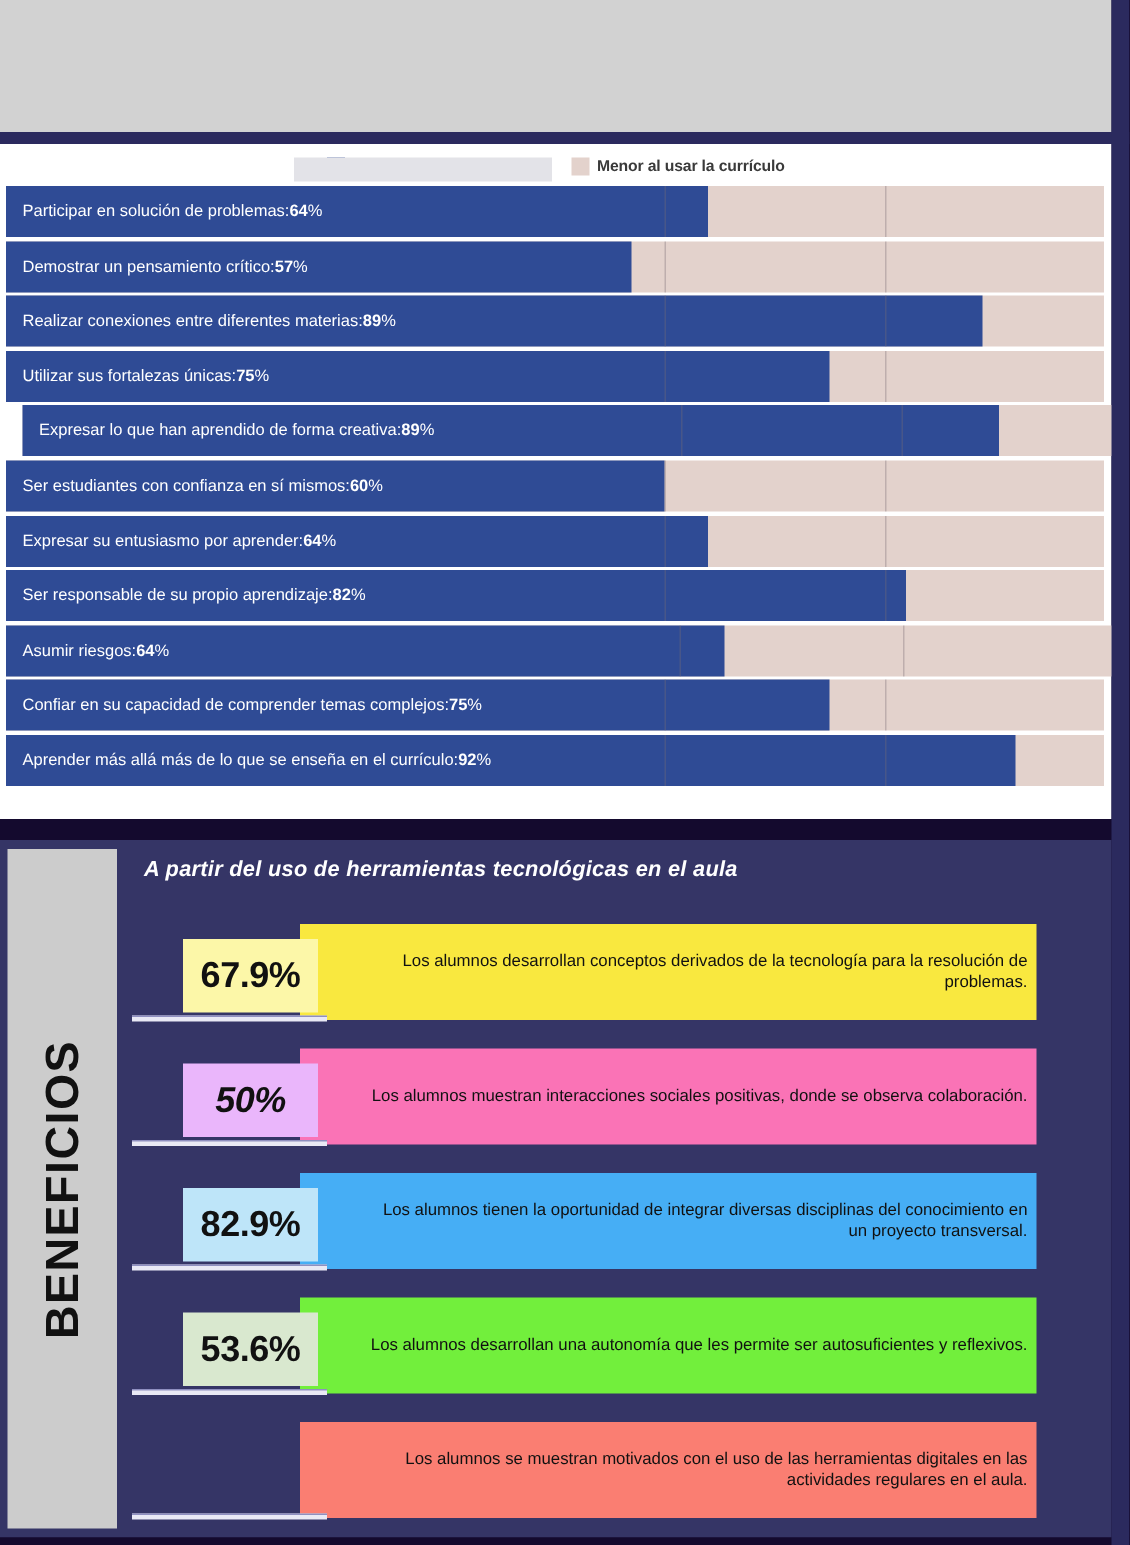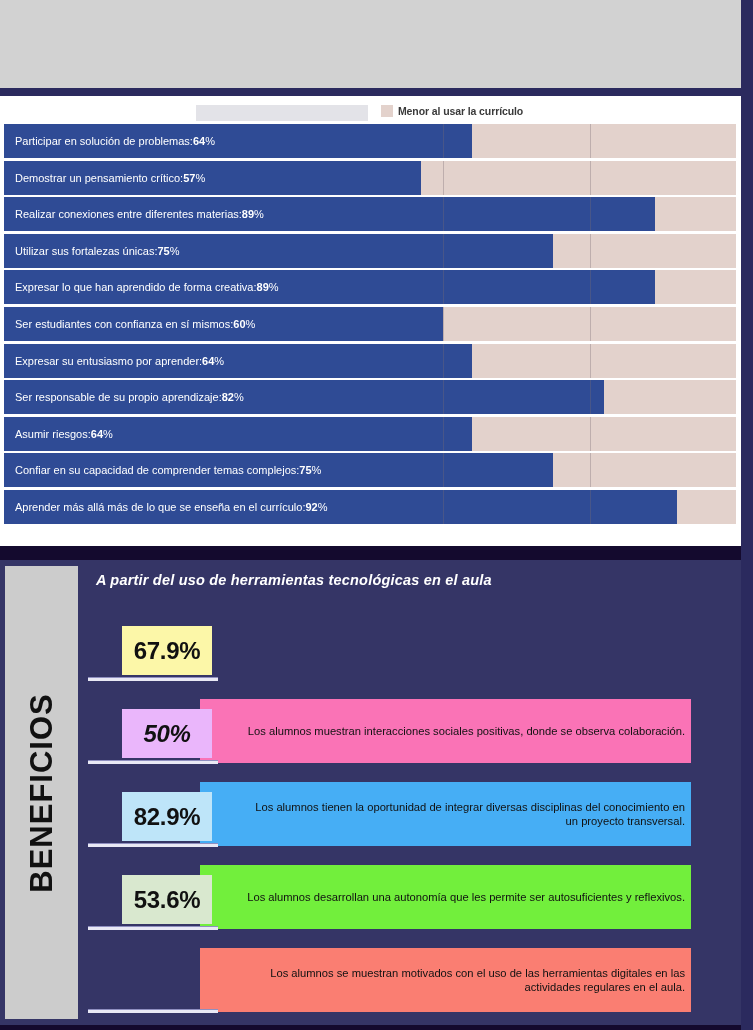--- a/index.html
+++ b/index.html
@@ -171,21 +171,21 @@
       <div class="row" style="background: rgb(227, 210, 204);">
         <div class="fill" style="width: 75%; background: rgb(47, 75, 149);"></div>
         <div class="gridline" style="left: 60%;"></div>
         <div class="gridline" style="left: 80%;"></div>
         <div class="rowlabel">
           <span>Utilizar sus fortalezas únicas: </span>
           <b>75</b>
           <span>%</span>
         </div>
       </div>
-      <div class="row" style="background: rgb(227, 210, 204);">
+      <div class="row" style="background: rgb(227, 210, 204); margin-left: 11px;">
         <div class="fill" style="width: 89%; background: rgb(47, 75, 149);"></div>
         <div class="gridline" style="left: 60%;"></div>
         <div class="gridline" style="left: 80%;"></div>
         <div class="rowlabel">
           <span>Expresar lo que han aprendido de forma creativa: </span>
           <b>89</b>
           <span>%</span>
         </div>
       </div>
       <div class="row" style="background: rgb(227, 210, 204);">
@@ -211,21 +211,21 @@
       <div class="row" style="background: rgb(227, 210, 204);">
         <div class="fill" style="width: 82%; background: rgb(47, 75, 149);"></div>
         <div class="gridline" style="left: 60%;"></div>
         <div class="gridline" style="left: 80%;"></div>
         <div class="rowlabel">
           <span>Ser responsable de su propio aprendizaje: </span>
           <b>82</b>
           <span>%</span>
         </div>
       </div>
-      <div class="row" style="background: rgb(227, 210, 204);">
+      <div class="row" style="background: rgb(227, 210, 204); padding-left: 16px;">
         <div class="fill" style="width: 64%; background: rgb(47, 75, 149);"></div>
         <div class="gridline" style="left: 60%;"></div>
         <div class="gridline" style="left: 80%;"></div>
         <div class="rowlabel">
           <span>Asumir riesgos: </span>
           <b>64</b>
           <span>%</span>
         </div>
       </div>
       <div class="row" style="background: rgb(227, 210, 204);">
@@ -253,20 +253,23 @@
 
 <div id="mid-gap"></div>
 
 <div id="benefits-panel">
   <div id="benefits-sidebar">
     <span id="benefits-sidebar-label">BENEFICIOS</span>
   </div>
   <div id="benefits-heading">A partir del uso de herramientas tecnológicas en el aula</div>
   <div id="benefits-list">
       <div class="benefit">
+        <div class="bar" style="background: rgb(249, 232, 63);">
+          <div class="desc">Los alumnos desarrollan conceptos derivados de la tecnología para la resolución de problemas.</div>
+        </div>
         <div class="rule"></div>
         <div class="pctbox" style="background: rgb(252, 247, 168);">
           <span class="pct">67.9%</span>
         </div>
       </div>
       <div class="benefit">
         <div class="bar" style="background: rgb(250, 115, 182);">
           <div class="desc">Los alumnos muestran  interacciones sociales positivas, donde se observa colaboración.</div>
         </div>
         <div class="rule"></div>

